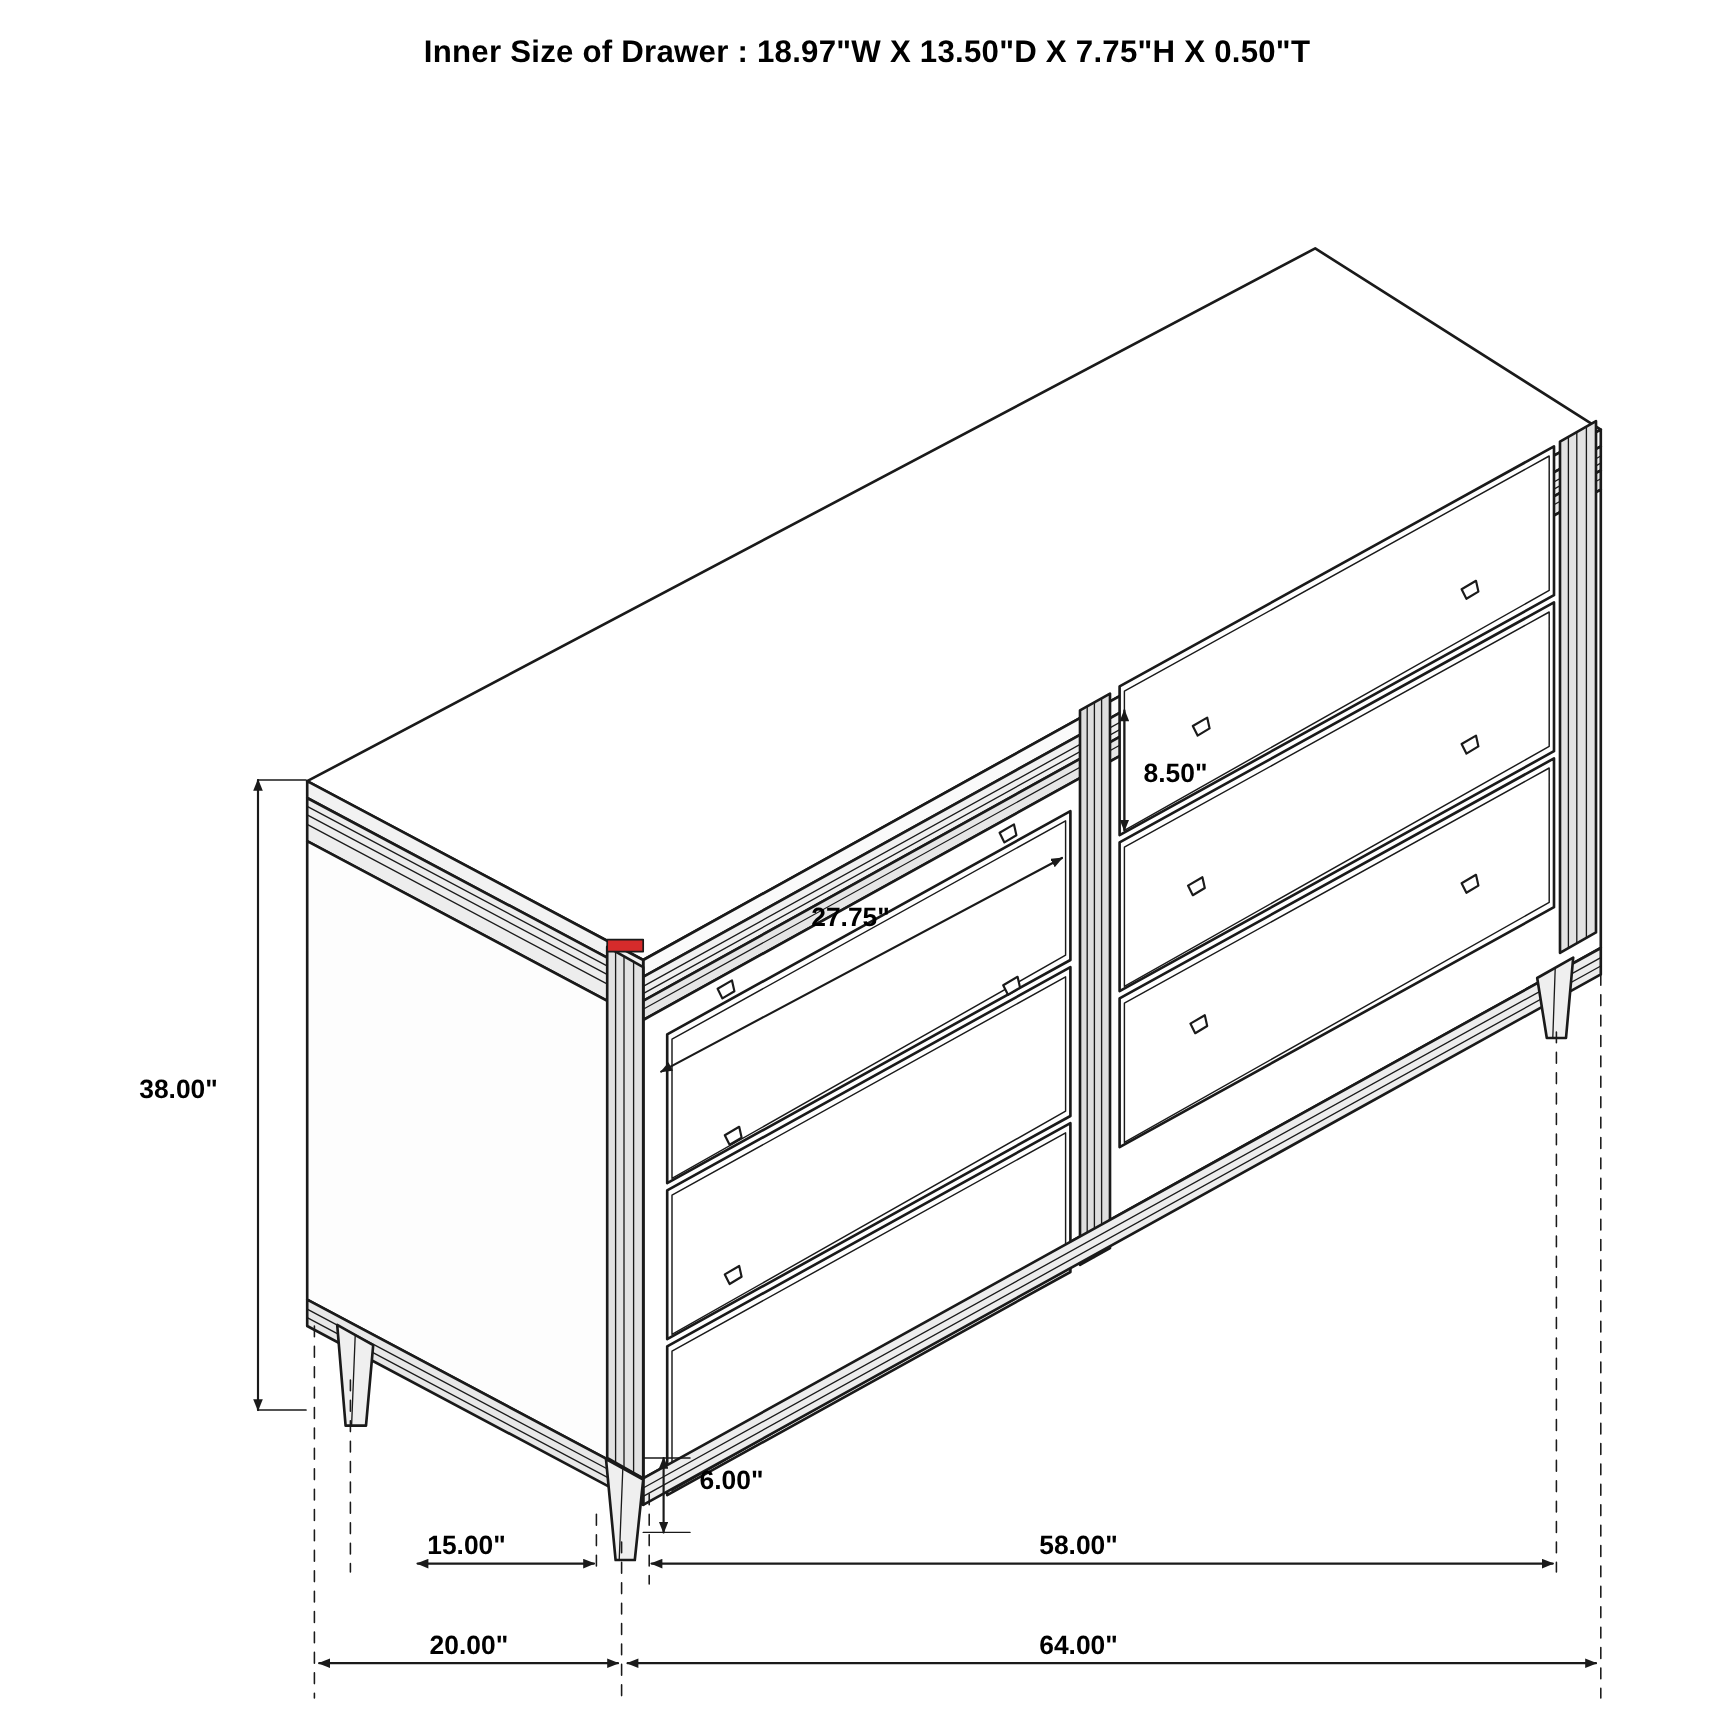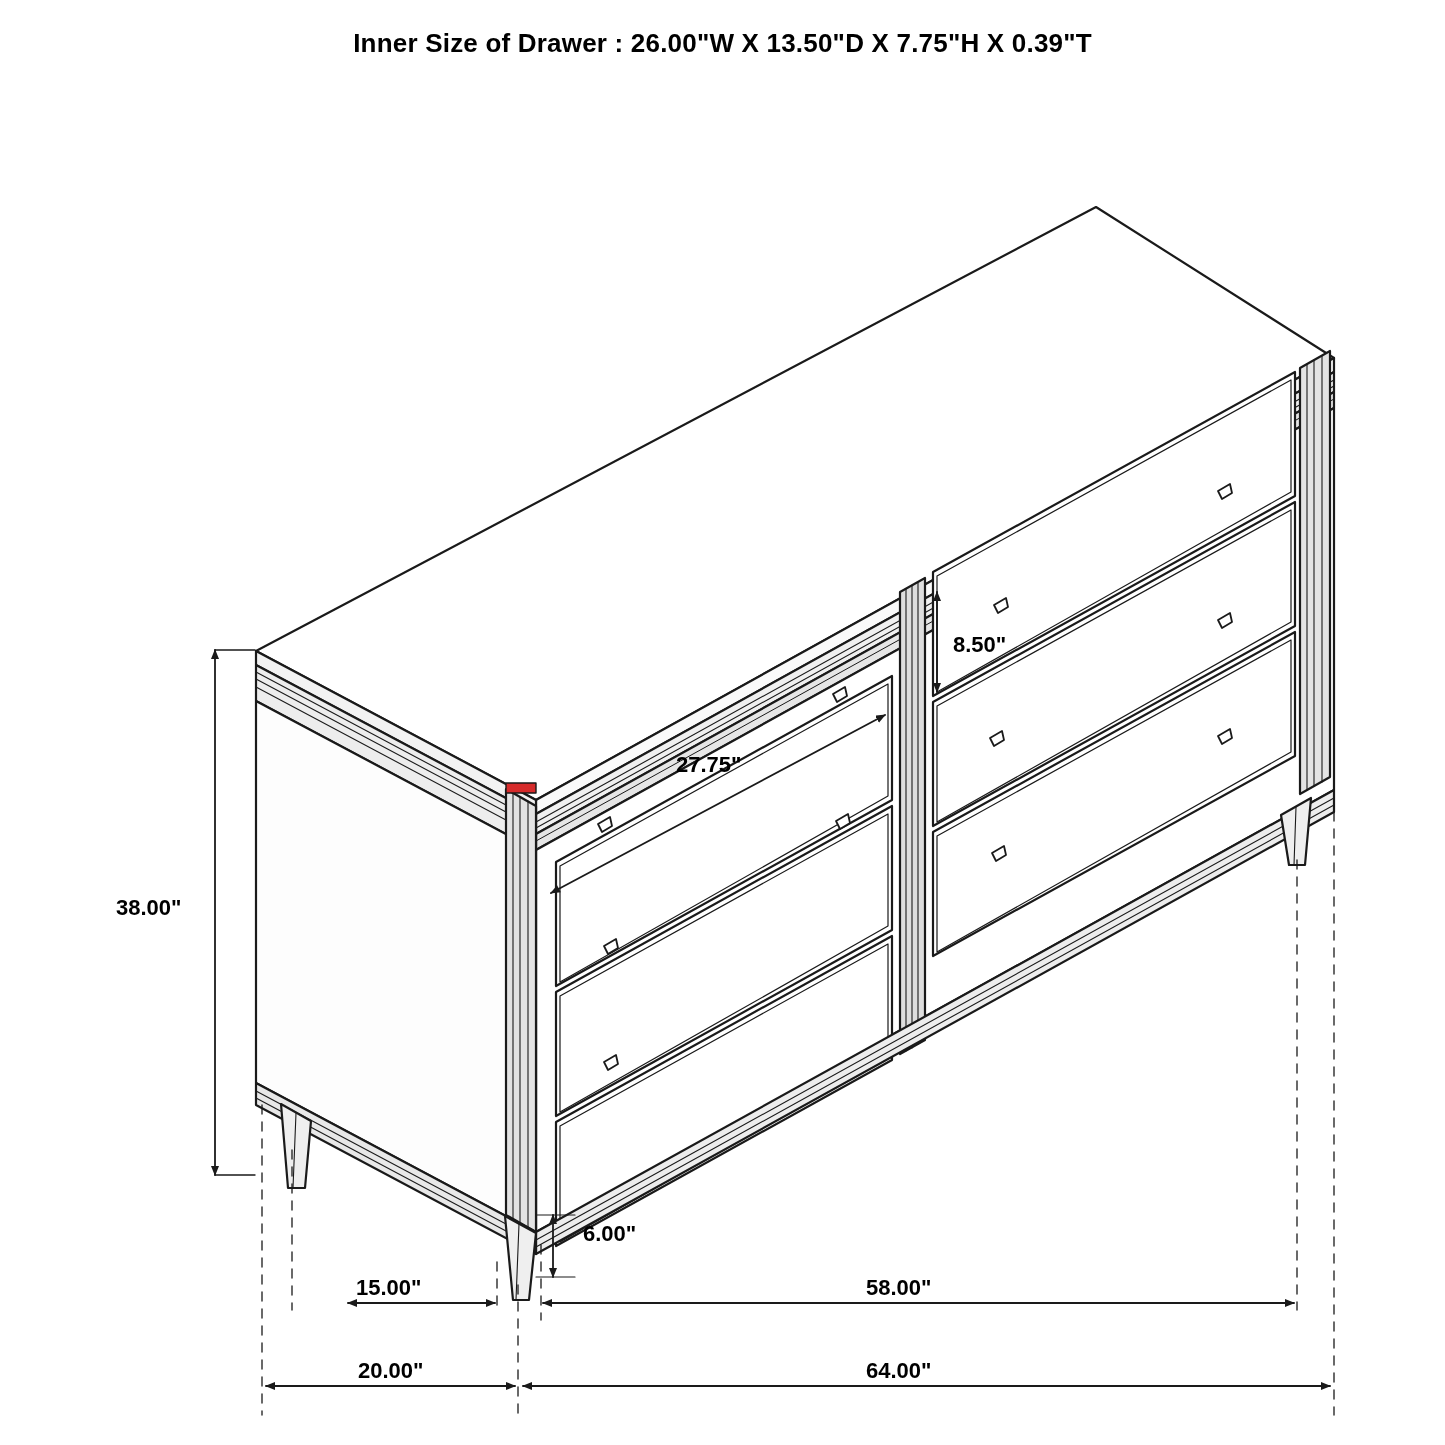--- a/index.html
+++ b/index.html
@@ -44,21 +44,21 @@
     font-size: 22px;
     font-weight: bold;
     white-space: nowrap;
   }
 </style>
 </head>
 <body>
 
 <div id="diagram-root">
 
-  <div class="title">Inner Size of Drawer : 26.00"W X 13.50"D X 7.75"H X  0.39"T</div>
+  <div class="title">Inner Size of Drawer : 18.97"W X 13.50"D X 7.75"H X  0.50"T</div>
 
   <svg class="canvas" viewBox="0 0 1445 1445">
     <g fill="none" stroke="#1a1a1a" stroke-width="2.2" stroke-linejoin="round" stroke-linecap="round">
 
       <g>
         <path d="M1096 207 L1334 358 L536 800 L256 651 Z" fill="#ffffff"></path>
         <path d="M1334 358 L1334 372 L536 814 L536 800 Z" fill="#fafafa"></path>
         <path d="M256 651 L256 665 L536 814 L536 800 Z" fill="#f2f2f2"></path>
       </g>
 

